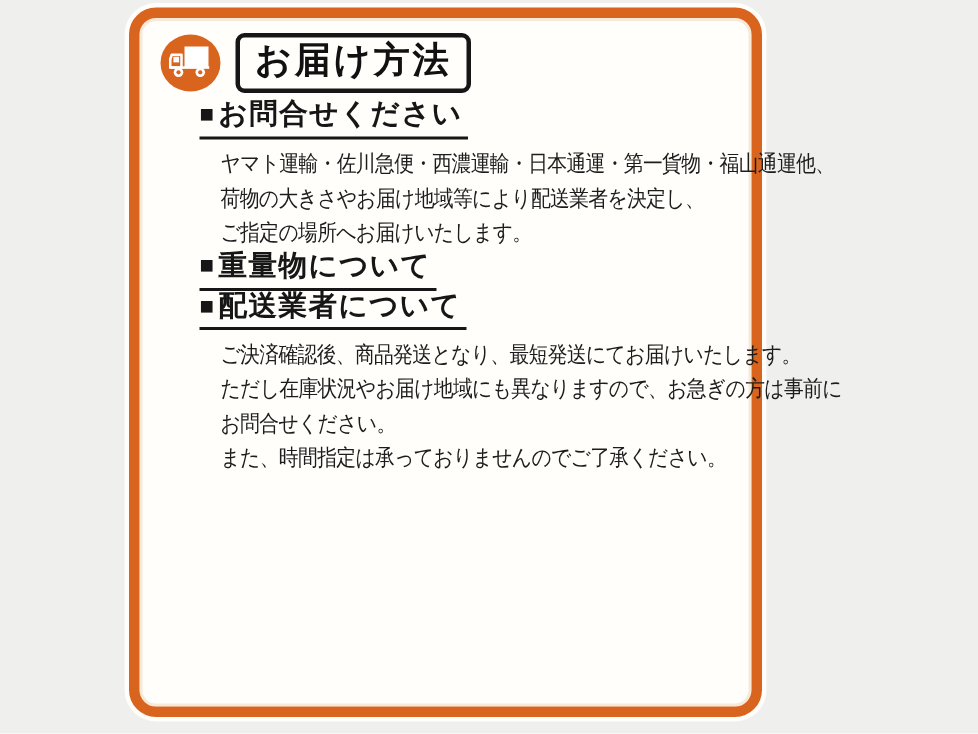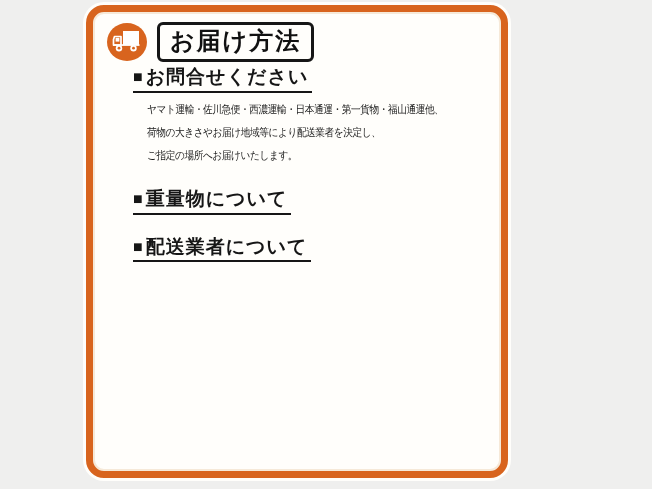--- a/index.html
+++ b/index.html
@@ -23,33 +23,33 @@
   .truck-badge{width:42px;height:40px;flex:0 0 auto;line-height:0;}
   .title-box{
     display:inline-block;
     border:3px solid #161616;border-radius:6px;
     padding:1px 10px 3px 10px;
     font-size:24px;font-weight:bold;color:#111;
     letter-spacing:2px;line-height:1.25;
     background:#fffefb;
   }
   .sections{margin:4px 0 0 40px;}
-  .section{margin-top:21px;}
+  .section{}
   .section:first-child{margin-top:3px;}
   .sec-heading{
     display:inline-block;
     font-size:19px;font-weight:bold;color:#161616;
     letter-spacing:1px;line-height:1.2;
     border-bottom:2px solid #161616;
     padding-bottom:2px;padding-right:4px;
   }
   .sec-heading .bullet{font-size:16px;vertical-align:1px;margin-right:2px;}
   .sec-body{
     margin:5px 0 0 14px;
-    font-size:11px;line-height:23px;color:#1c1c1c;
+    font-size:15px;line-height:23px;color:#1c1c1c;
   }
   .line{
     white-space:nowrap;
     letter-spacing:-0.5px;
     transform:scaleX(0.88);
     transform-origin:0 50%;
   }
 </style>
 </head>
 <body>
@@ -83,16 +83,22 @@
         <div class="line">ご指定の場所へお届けいたします。</div>
       </div>
     </div>
 
     <div class="section">
       <div class="sec-heading"><span class="bullet">■</span><span>重量物について</span></div>
     </div>
 
     <div class="section">
       <div class="sec-heading"><span class="bullet">■</span><span>配送業者について</span></div>
+      <div class="sec-body">
+        <div class="line">ご決済確認後、商品発送となり、最短発送にてお届けいたします。</div>
+        <div class="line">ただし在庫状況やお届け地域にも異なりますので、お急ぎの方は事前に</div>
+        <div class="line">お問合せください。</div>
+        <div class="line">また、時間指定は承っておりませんのでご了承ください。</div>
+      </div>
     </div>
 
   </div>
 </div>
 
 </body></html>

